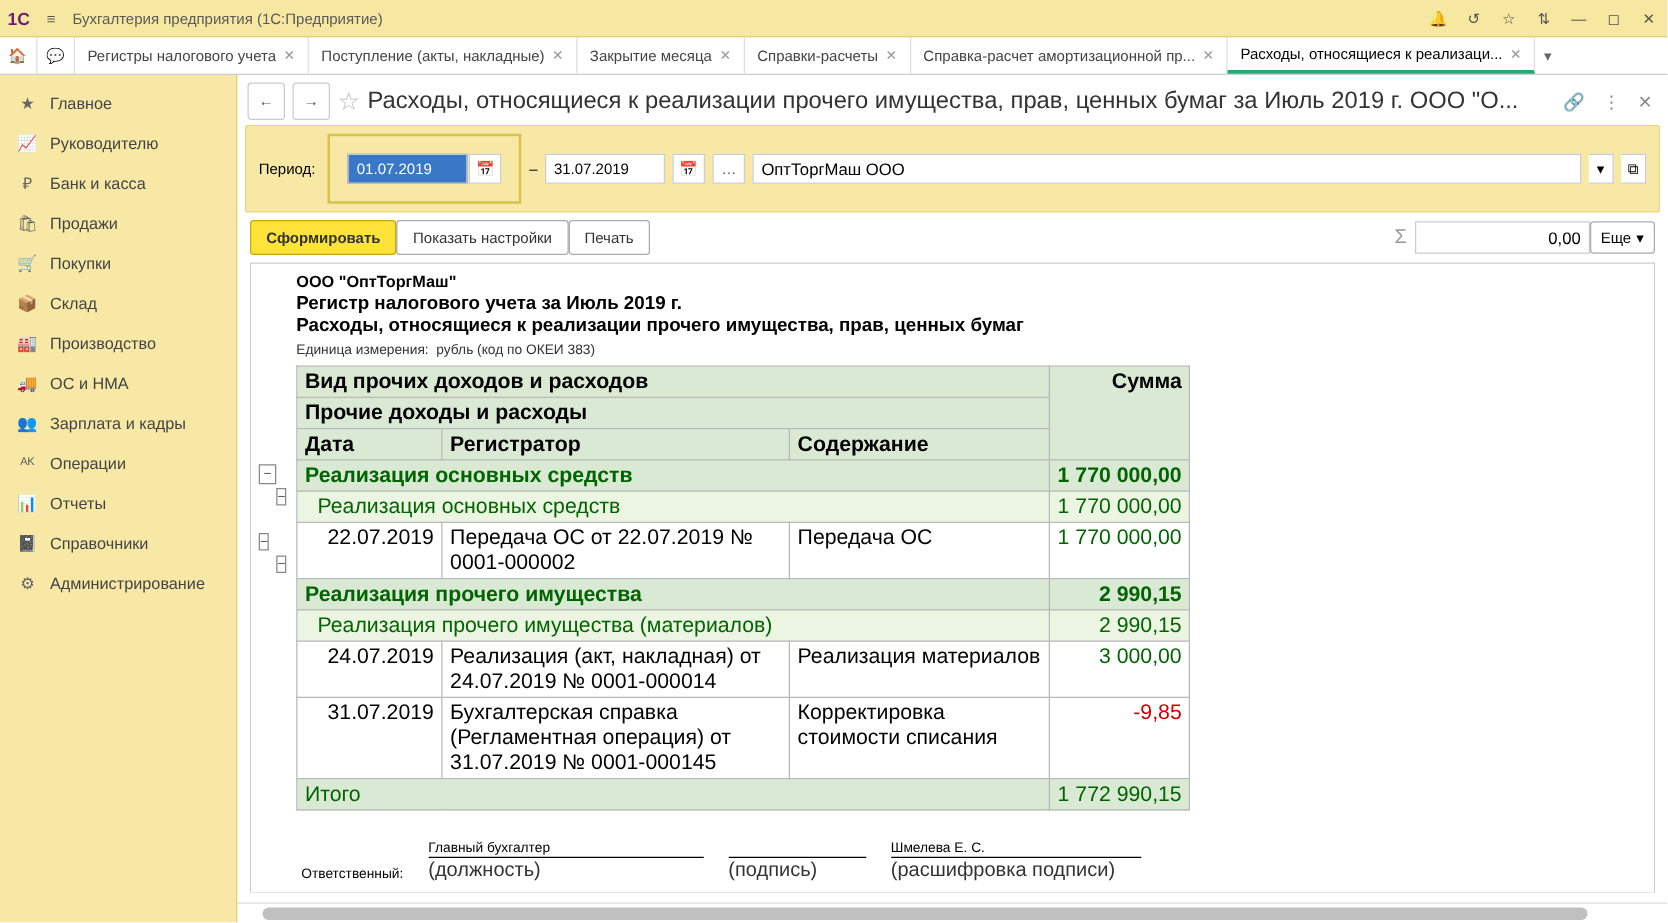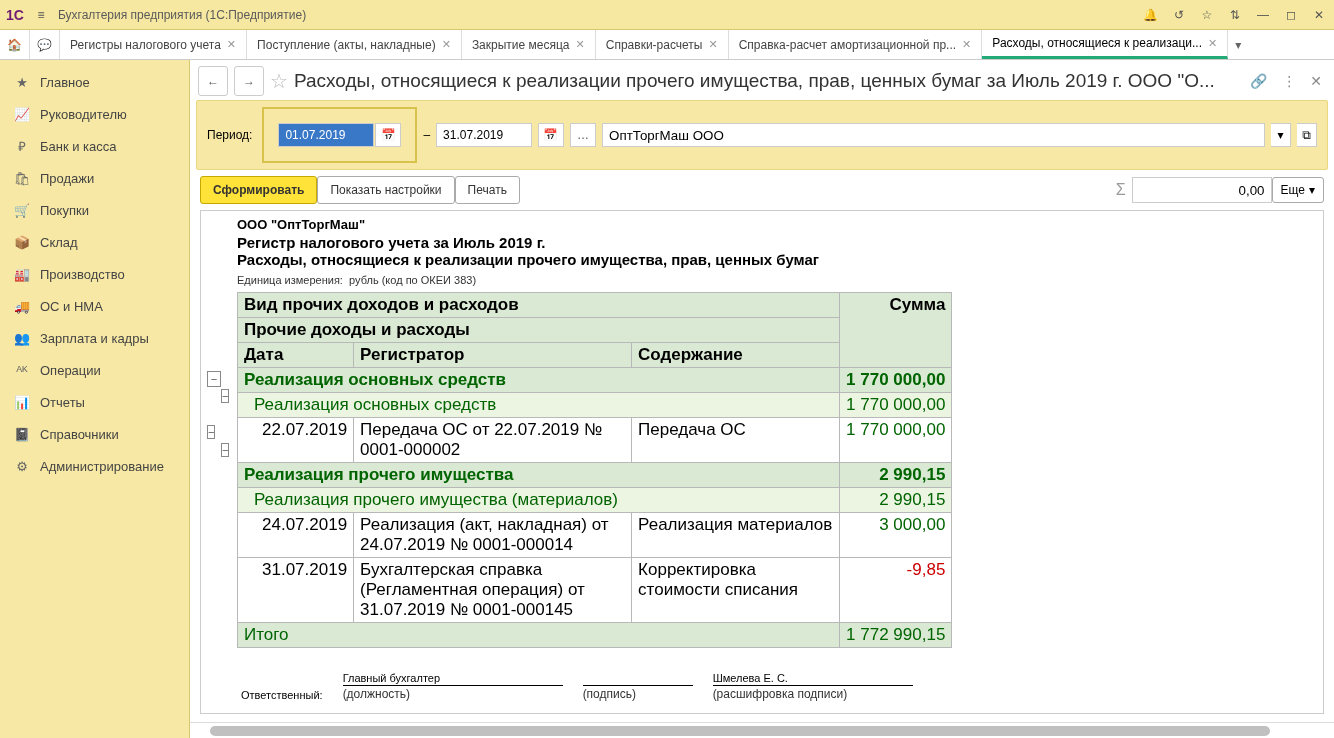--- a/index.html
+++ b/index.html
@@ -67,21 +67,21 @@
 .rep-table .grp { background: #d9e9d3; color: #006400; font-weight: 600; }
 .rep-table .sgrp { background: #ecf4e2; color: #006400; }
 .rep-table .amt { text-align: right; white-space: nowrap; color: #006400; }
 .rep-table .amt.neg { color: #c00; }
 .rep-table .total { background: #d9e9d3; font-weight: normal; color: #006400; margin-top: 32px;}
 .tree-btn { color: #555; cursor: pointer; text-align: center; width: 14px; font-size: 11px; line-height: 14px; border:1px solid #888;}
 .rep-table .plain { color: #000; }
 
 .sign-block { margin-top: 24px; font-size: 11px; color: #000; display: flex; align-items: flex-end; gap: 20px; padding-left: 4px; }
 .sign-slot { text-align: left; }
-.sign-line { display: block; border-top: 1px solid #000; padding-top: 1px; font-size: 12px; color: #333; }
+.sign-line { display: block; border-top: 1px solid #000; padding-top: 1px; font-size: 16px; color: #333; }
 .sign-val { display: block; padding-bottom: 1px; }
 
 .hscroll { height: 16px; border-top: 1px solid #ddd; display:flex; align-items:center;}
 .hscroll .thumb { height: 10px; background: #c0c0c0; border-radius: 5px; margin-left: 20px; width: 1060px;}
 
 </style>
 </head>
 <body>
 
 <div class="titlebar">

